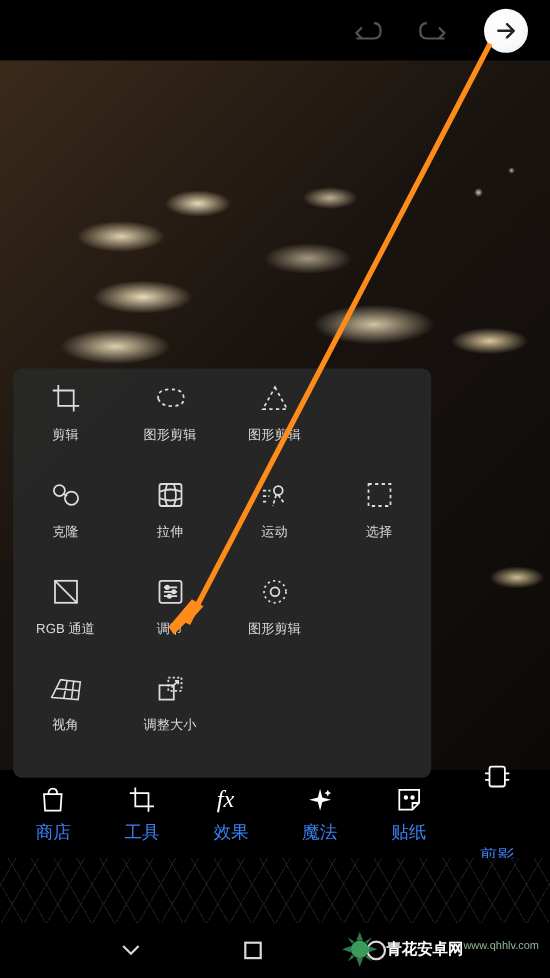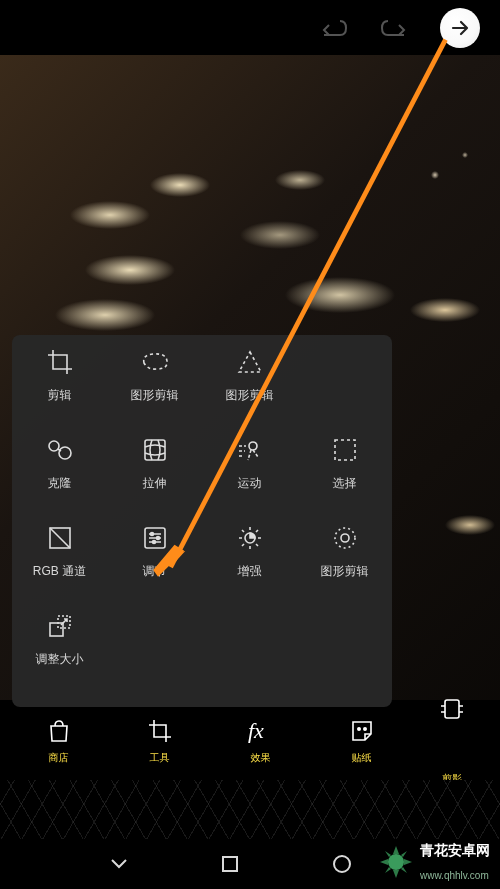--- a/index.html
+++ b/index.html
@@ -113,25 +113,25 @@
       padding: 0 8px;
       gap: 0;
     }
     .bottom-item {
       flex: 1;
       min-width: 80px;
       display: flex;
       flex-direction: column;
       align-items: center;
       gap: 5px;
-      color: #fde047;
+      color: #3b82f6;
     }
     .bottom-item:last-child { flex: 0.7; gap: 48px; }
     .bottom-icon { width: 30px; height: 30px; display:flex; align-items:center; justify-content:center; }
-    .bottom-label { font-size: 10px; }
+    .bottom-label { font-size: 16px; }
     .texture-strip {
       position: absolute;
       left: 0; right: 0;
       top: 780px;
       height: 60px;
       background:
         repeating-linear-gradient(60deg, rgba(50,50,50,0.5) 0 1px, transparent 1px 18px),
         repeating-linear-gradient(-60deg, rgba(50,50,50,0.5) 0 1px, transparent 1px 18px),
         #000;
     }
@@ -154,21 +154,21 @@
       display: flex;
       align-items: center;
       gap: 6px;
       z-index: 50;
     }
     .watermark-logo {
       width: 36px;
       height: 36px;
       position: relative;
     }
-    .watermark-text { display:flex; flex-direction:column; line-height:1.1;gap:12px; }
+    .watermark-text { display:flex; flex-direction:row; line-height:1.1; }
     .watermark-title { color:#fff; font-size:14px; font-weight:600; }
     .watermark-url { color:#8fb89a; font-size:10px; }
     .arrow-annotation {
       position: absolute;
       top: 30px;
       left: 0;
       width: 500px;
       height: 600px;
       z-index: 15;
       pointer-events: none;
@@ -285,39 +285,37 @@
             <circle cx="10" cy="9" r="1.5" fill="#ddd"></circle>
             <circle cx="16" cy="13" r="1.5" fill="#ddd"></circle>
             <circle cx="12" cy="17" r="1.5" fill="#ddd"></circle>
           </svg>
       </div>
       <div class="tool-label">调节</div>
     </div>
     <div class="tool-cell">
       <div class="tool-icon">
         <svg width="28" height="28" viewBox="0 0 28 28" fill="none" stroke="#ddd" stroke-width="1.6">
-            <circle cx="14" cy="14" r="5"></circle>
-            <path d="M14 14 L14 9 A5 5 0 0 1 19 14 Z" fill="#ddd"></path>
-            <path d="M14 3 L14 6 M14 22 L14 25 M3 14 L6 14 M22 14 L25 14 M6 6 L8 8 M20 20 L22 22 M22 6 L20 8 M8 20 L6 22"></path>
-          </svg>
-      </div>
-      <div class="tool-label">增强</div>
-    </div>
-    <div class="tool-cell">
-      <div class="tool-icon">
-        <svg width="28" height="28" viewBox="0 0 28 28" fill="none" stroke="#ddd" stroke-width="1.6">
             <circle cx="14" cy="14" r="4"></circle>
             <circle cx="14" cy="14" r="10" stroke-dasharray="2 3"></circle>
           </svg>
       </div>
       <div class="tool-label">图形剪辑</div>
     </div>
   </div>
 
   <div class="tool-row three-col">
+    <div class="tool-cell">
+      <div class="tool-icon">
+        <svg width="30" height="24" viewBox="0 0 30 24" fill="none" stroke="#ddd" stroke-width="1.4">
+            <path d="M2 20 L10 4 L28 6 L26 22 Z M2 20 L26 22 M6 12 L27 14 M10 4 L28 6 M10 4 L2 20 M16 5 L13 21 M22 5.5 L20 21.5"></path>
+          </svg>
+      </div>
+      <div class="tool-label">视角</div>
+    </div>
     <div class="tool-cell">
       <div class="tool-icon">
         <svg width="26" height="26" viewBox="0 0 26 26" fill="none" stroke="#ddd" stroke-width="1.6">
             <rect x="3" y="10" width="13" height="13"></rect>
             <rect x="11" y="3" width="12" height="12" stroke-dasharray="2 2"></rect>
             <path d="M14 12 L20 6 M17 6 L20 6 L20 9"></path>
           </svg>
       </div>
       <div class="tool-label">调整大小</div>
     </div>
@@ -348,20 +346,29 @@
     </div>
     <div class="bottom-label">工具</div>
   </div>
   <div class="bottom-item">
     <div class="bottom-icon">
       <svg width="30" height="26" viewBox="0 0 30 26">
           <text x="2" y="20" font-family="serif" font-style="italic" font-size="22" fill="#fff">fx</text>
         </svg>
     </div>
     <div class="bottom-label">效果</div>
+  </div>
+  <div class="bottom-item">
+    <div class="bottom-icon">
+      <svg width="26" height="26" viewBox="0 0 26 26" fill="#fff">
+          <path d="M13 3 L15 11 L23 13 L15 15 L13 23 L11 15 L3 13 L11 11 Z"></path>
+          <path d="M20 4 L21 6 L23 7 L21 8 L20 10 L19 8 L17 7 L19 6 Z"></path>
+        </svg>
+    </div>
+    <div class="bottom-label">魔法</div>
   </div>
   <div class="bottom-item">
     <div class="bottom-icon">
       <svg width="26" height="26" viewBox="0 0 26 26" fill="none" stroke="#fff" stroke-width="1.6">
           <path d="M4 4 L22 4 L22 16 L16 22 L4 22 Z M22 16 L16 16 L16 22"></path>
           <circle cx="10" cy="11" r="1.2" fill="#fff"></circle>
           <circle cx="16" cy="11" r="1.2" fill="#fff"></circle>
         </svg>
     </div>
     <div class="bottom-label">贴纸</div>

